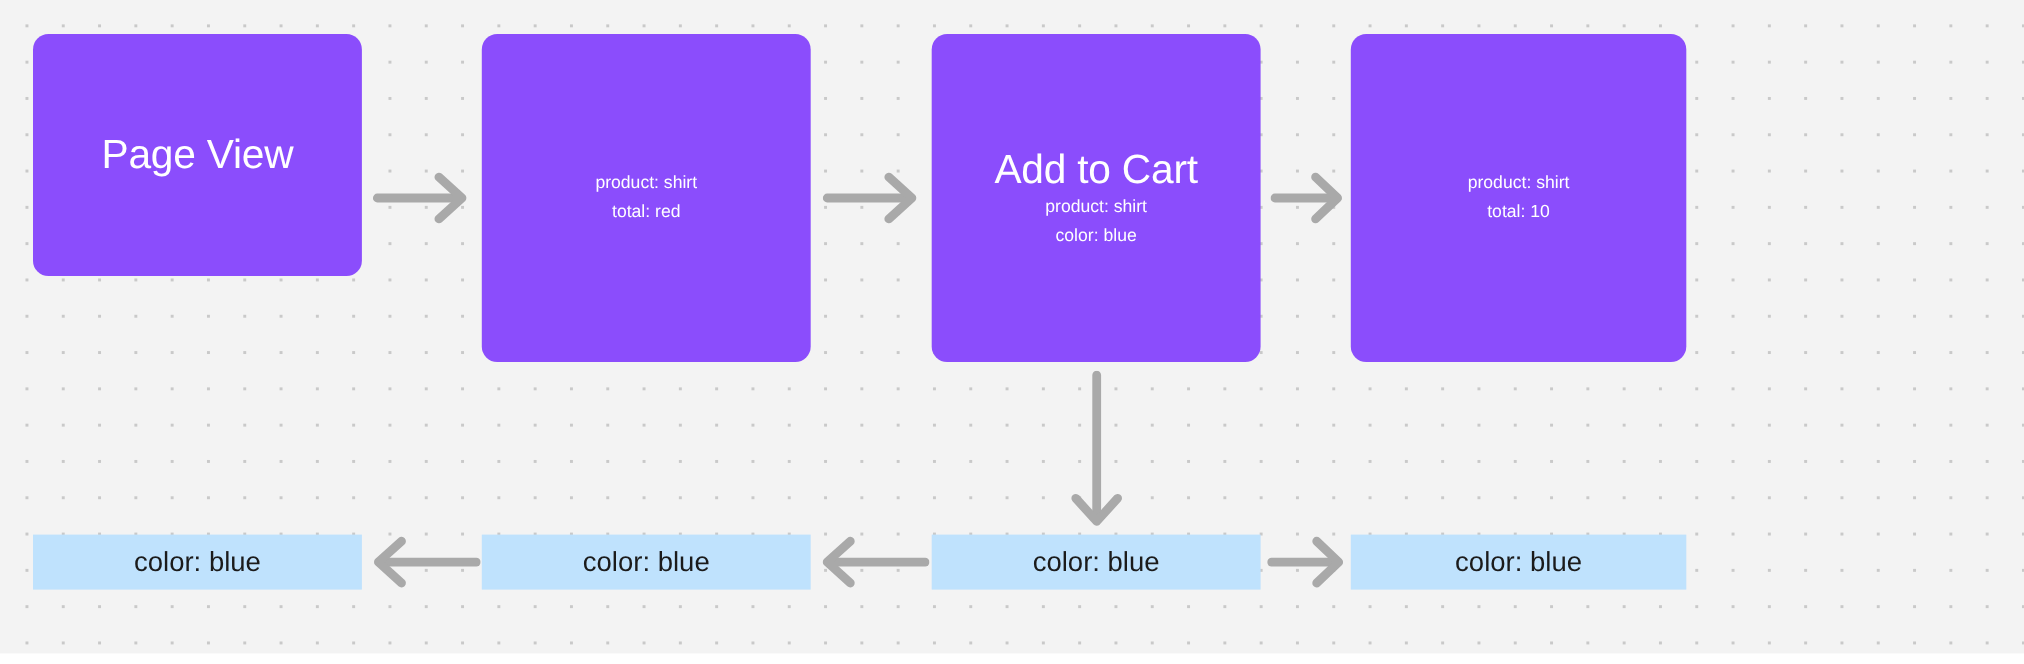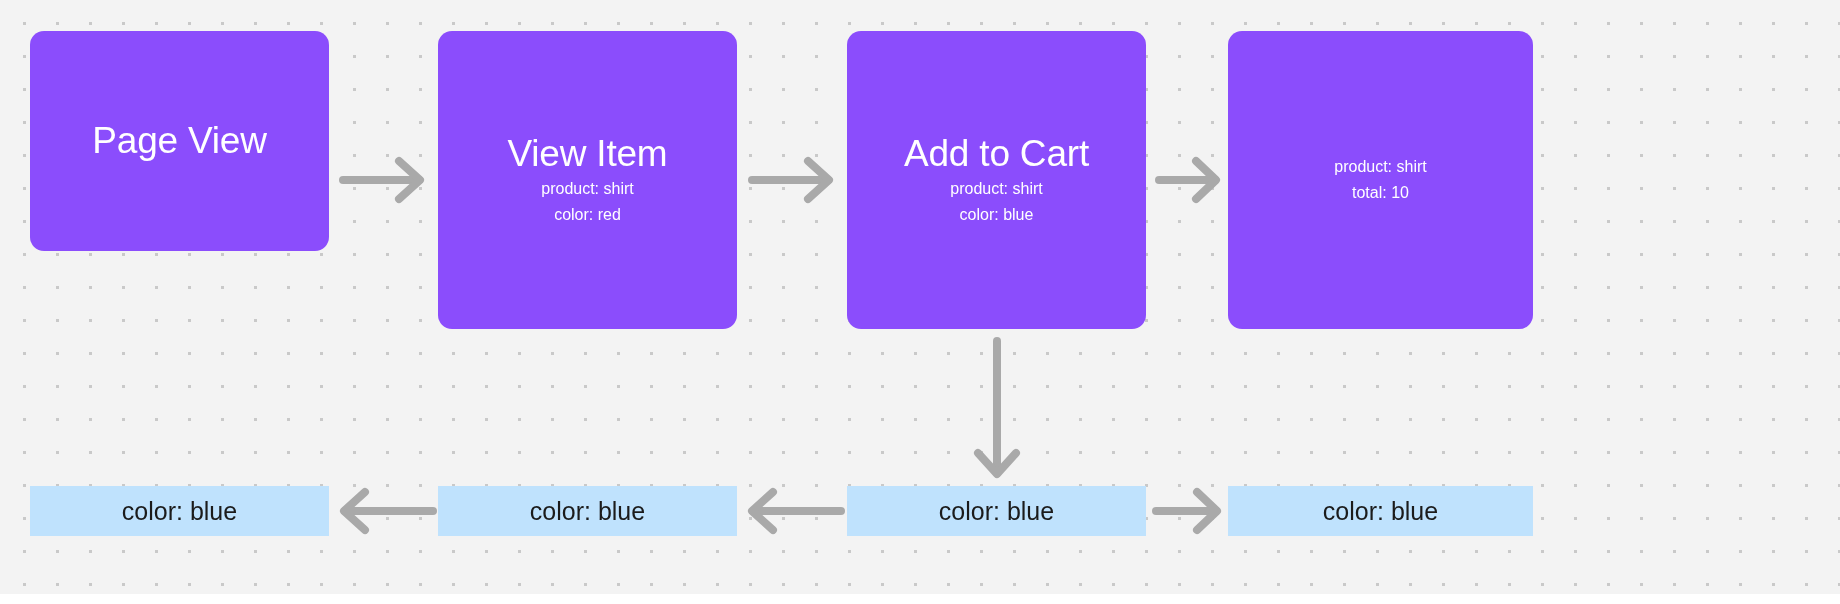--- a/index.html
+++ b/index.html
@@ -91,24 +91,23 @@
 
 <div id="stage">
   <div id="canvas"></div>
 
   <div class="event-node" style="left:30px; top:31px; width:299px; height:220px;">
     <div class="event-title">Page View</div>
     <div class="event-props"></div>
   </div>
 
   <div class="event-node" style="left:438px; top:31px; width:299px; height:298px;">
-    <div class="event-title">View Item</div>
     <div class="event-props">
       <div class="event-prop">product: shirt</div>
-      <div class="event-prop">color: red</div>
+      <div class="event-prop">total: red</div>
     </div>
   </div>
 
   <div class="event-node" style="left:847px; top:31px; width:299px; height:298px;text-align:center;">
     <div class="event-title">Add to Cart</div>
     <div class="event-props">
       <div class="event-prop">product: shirt</div>
       <div class="event-prop">color: blue</div>
     </div>
   </div>

